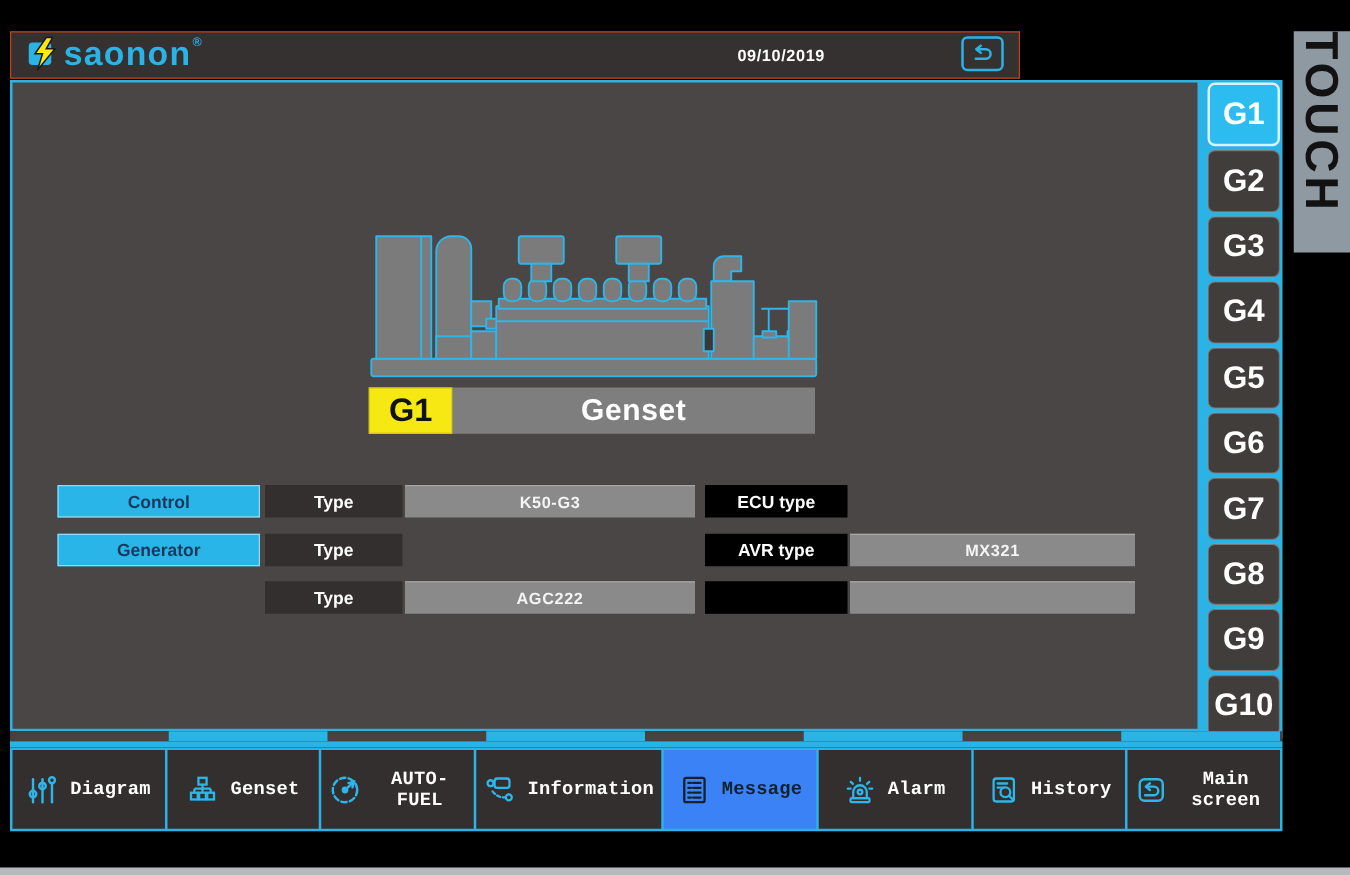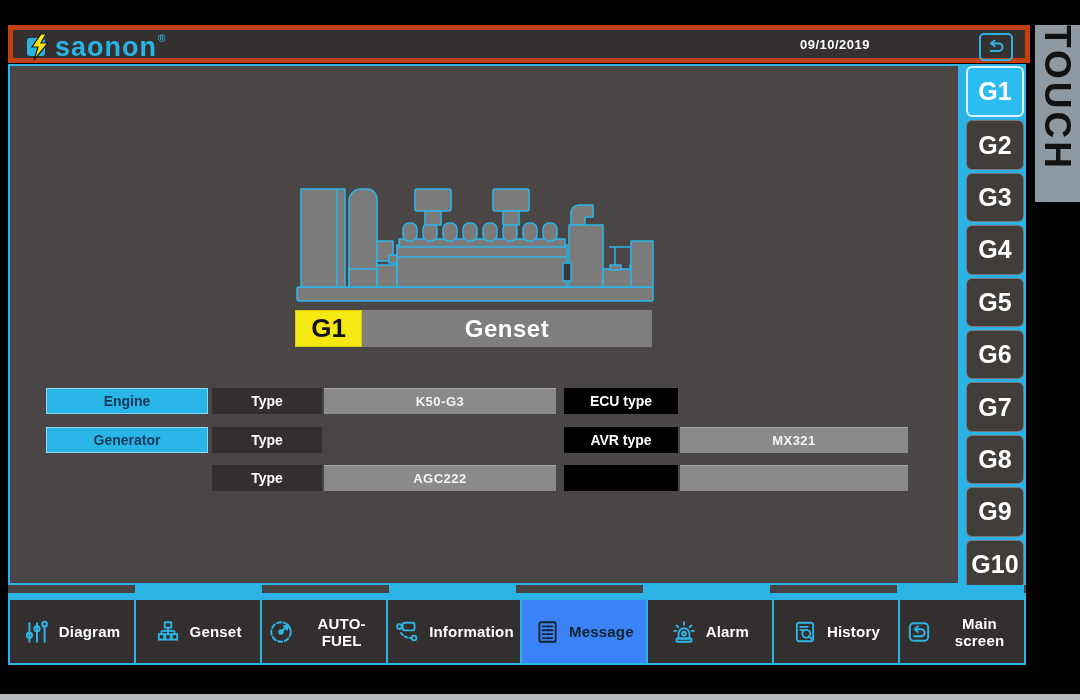--- a/index.html
+++ b/index.html
@@ -1,21 +1,21 @@
 <!DOCTYPE html>
 <html><head>
 <meta charset="utf-8">
 <style>
   html,body{margin:0;padding:0;background:#000;}
   .screen{position:relative;width:1080px;height:700px;background:#000;overflow:hidden;
           font-family:"Liberation Sans",sans-serif;}
 
   
-  .header{position:absolute;left:8px;top:25px;width:1022px;height:38px;
-          background:#343130;border:5px solid #c2410c;box-sizing:border-box;}
+  .header{position:absolute;left:8px;top:25px;width:808px;height:38px;
+          background:#343130;border:1px solid #c2410c;box-sizing:border-box;}
   .logo{position:absolute;left:14px;top:3px;display:flex;align-items:center;height:28px;}
   .logo-glyph{position:relative;width:26px;height:26px;margin-right:2px;}
   .logo-sq{position:absolute;left:0;top:4px;width:18px;height:18px;background:#2bb3e6;border-radius:3px;}
   .logo-bolt{position:absolute;left:1px;top:-1px;}
   .logo-text{color:#2bb3e6;font-size:27px;font-weight:700;letter-spacing:1px;line-height:26px;}
   .logo-reg{color:#2bb3e6;font-size:10px;font-weight:700;vertical-align:top;position:relative;top:-9px;left:1px;}
   .date{position:absolute;right:155px;top:50%;transform:translateY(-50%);
         color:#fff;font-size:13px;font-weight:700;letter-spacing:.5px;}
   .hdr-return{position:absolute;right:12px;top:3px;width:34px;height:28px;
         border:2px solid #2bb3e6;border-radius:5px;background:transparent;
@@ -61,21 +61,21 @@
   
   .sep-strip{position:absolute;left:8px;top:585px;width:1018px;height:8px;background:#454241;}
   .sep-strip .seg{position:absolute;top:0;height:8px;width:127px;background:#2bb3e6;}
   .sep-line{position:absolute;left:8px;top:593px;width:1018px;height:5px;background:#2bb3e6;}
 
   
   .nav{position:absolute;left:8px;top:598px;width:1018px;height:67px;background:#2bb3e6;
        display:flex;gap:2px;padding:2px;box-sizing:border-box;}
   .nav-btn{flex:1;background:#332f2e;border:none;display:flex;align-items:center;justify-content:center;
        gap:9px;color:#fff;font-size:15px;font-weight:700;cursor:pointer;
-       font-family:Liberation Sans, sans-serif;letter-spacing:.2px;}
+       font-family:Liberation Mono, monospace;letter-spacing:.2px;}
   .nav-btn .icon{display:flex;align-items:center;}
   .nav-btn svg{stroke:#2db6ea;}
   .nav-btn.active{background:#3b82f6;color:#10222e;}
   .nav-btn.active svg{stroke:#13232c;}
 
   .bottom-strip{position:absolute;left:0;top:694px;width:1080px;height:6px;background:#b7babc;}
 
   svg{display:block;}
 </style>
 </head>
@@ -152,21 +152,21 @@
         </g>
       </svg>
     </div>
 
     <div class="genset-bar">
       <div class="genset-badge">G1</div>
       <div class="genset-name">Genset</div>
     </div>
 
     <div class="spec-row" style="top:322px">
-      <div class="cell cell-label">Engine</div>
+      <div class="cell cell-label">Control</div>
       <div class="cell cell-type">Type</div>
       <div class="cell cell-value">K50-G3</div>
       <div class="cell cell-xlabel">ECU type</div>
     </div>
     <div class="spec-row" style="top:361px">
       <div class="cell cell-label">Generator</div>
       <div class="cell cell-type">Type</div>
       <div class="cell cell-xlabel">AVR type</div>
       <div class="cell cell-xvalue">MX321</div>
     </div>

